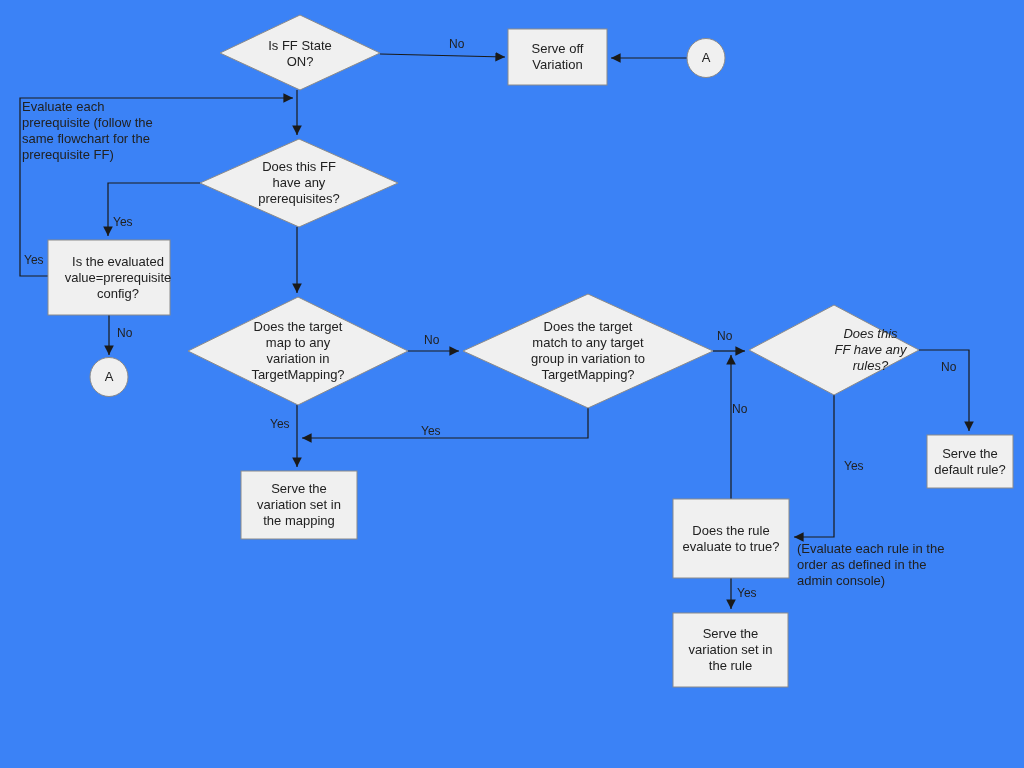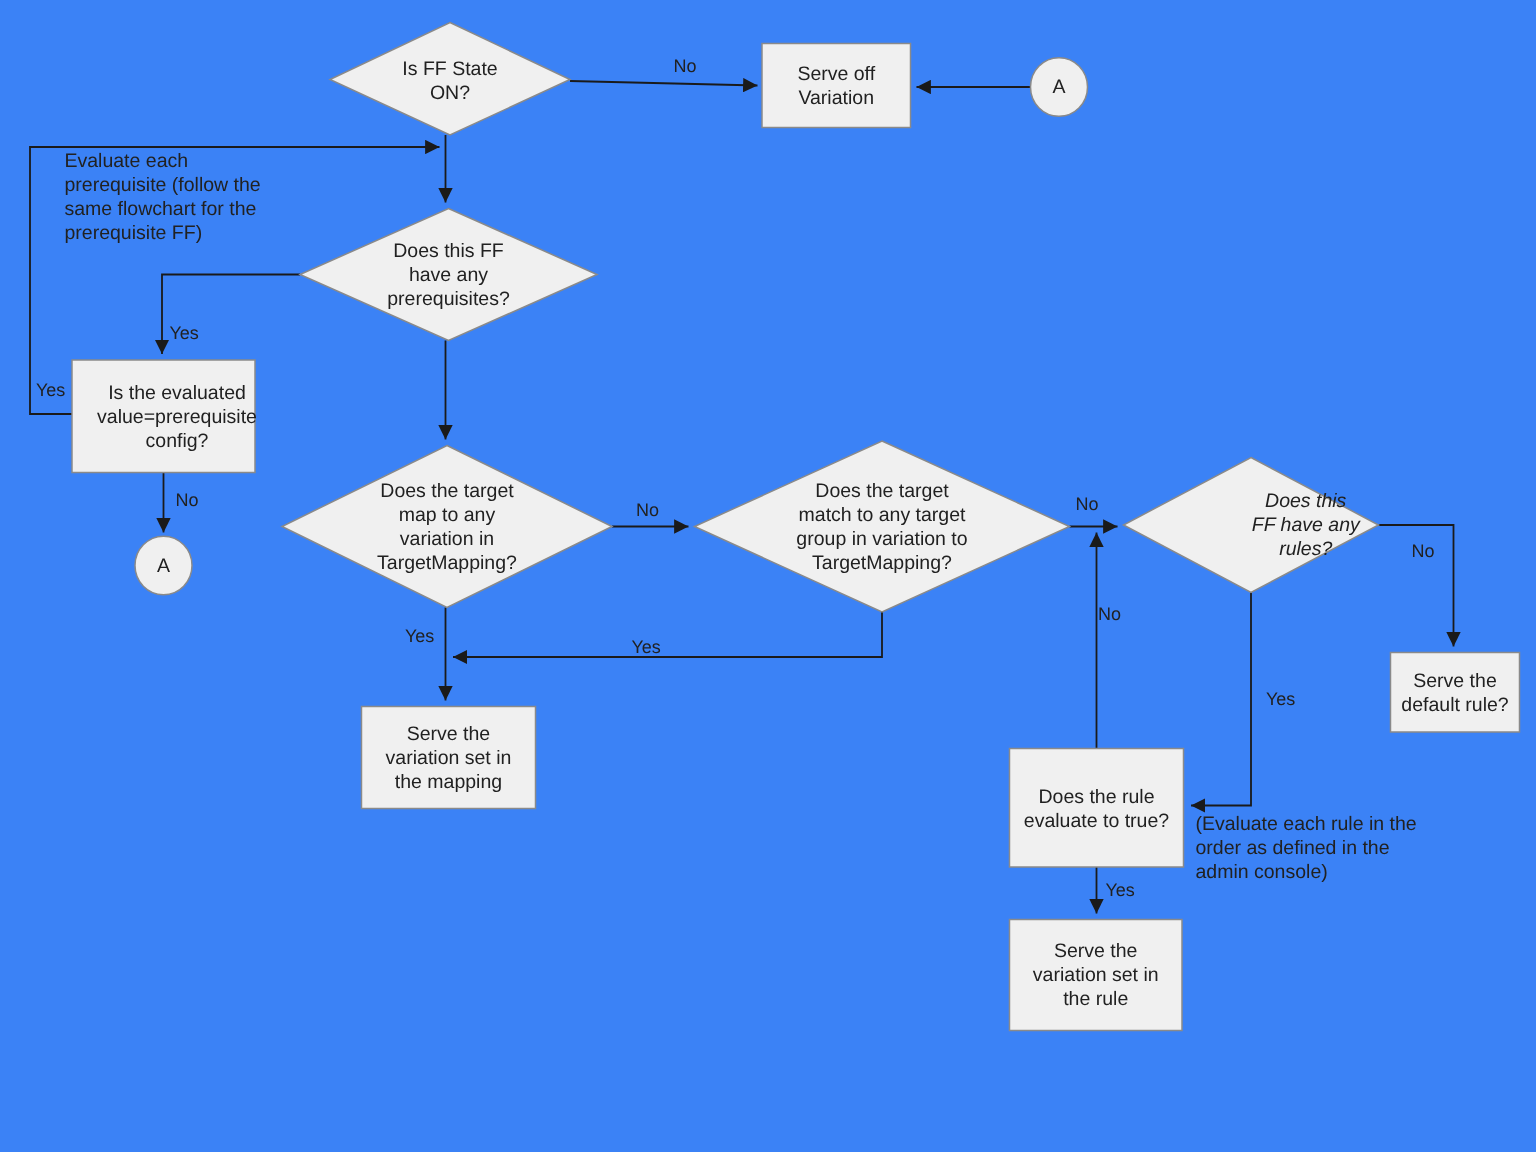--- a/index.html
+++ b/index.html
@@ -86,21 +86,21 @@
     <rect class="shape" x="927" y="435" width="86" height="53"></rect>
     <rect class="shape" x="673" y="499" width="116" height="79"></rect>
     <rect class="shape" x="673" y="613" width="115" height="74"></rect>
   </svg>
 
   <div class="node-label" style="left:230px; top:32px; width:140px; height:44px;">Is FF State
 ON?</div>
   <div class="node-label" style="left:508px; top:29px; width:99px; height:56px;">Serve off
 Variation</div>
   <div class="node-label" style="left:687px; top:39px; width:38px; height:38px;">A</div>
-  <div class="note" style="left:22px; top:99px; width:165px;margin-left:21px;">Evaluate each
+  <div class="note" style="left:22px; top:99px; width:165px;">Evaluate each
 prerequisite (follow the
 same flowchart for the
 prerequisite FF)</div>
   <div class="node-label" style="left:229px; top:159px; width:140px; height:48px;text-align:center;">Does this FF
 have any
 prerequisites?</div>
   <div class="node-label" style="left:48px; top:240px; width:140px; height:75px;">Is the evaluated
 value=prerequisite
 config?</div>
   <div class="node-label" style="left:90px; top:358px; width:38px; height:38px;">A</div>

